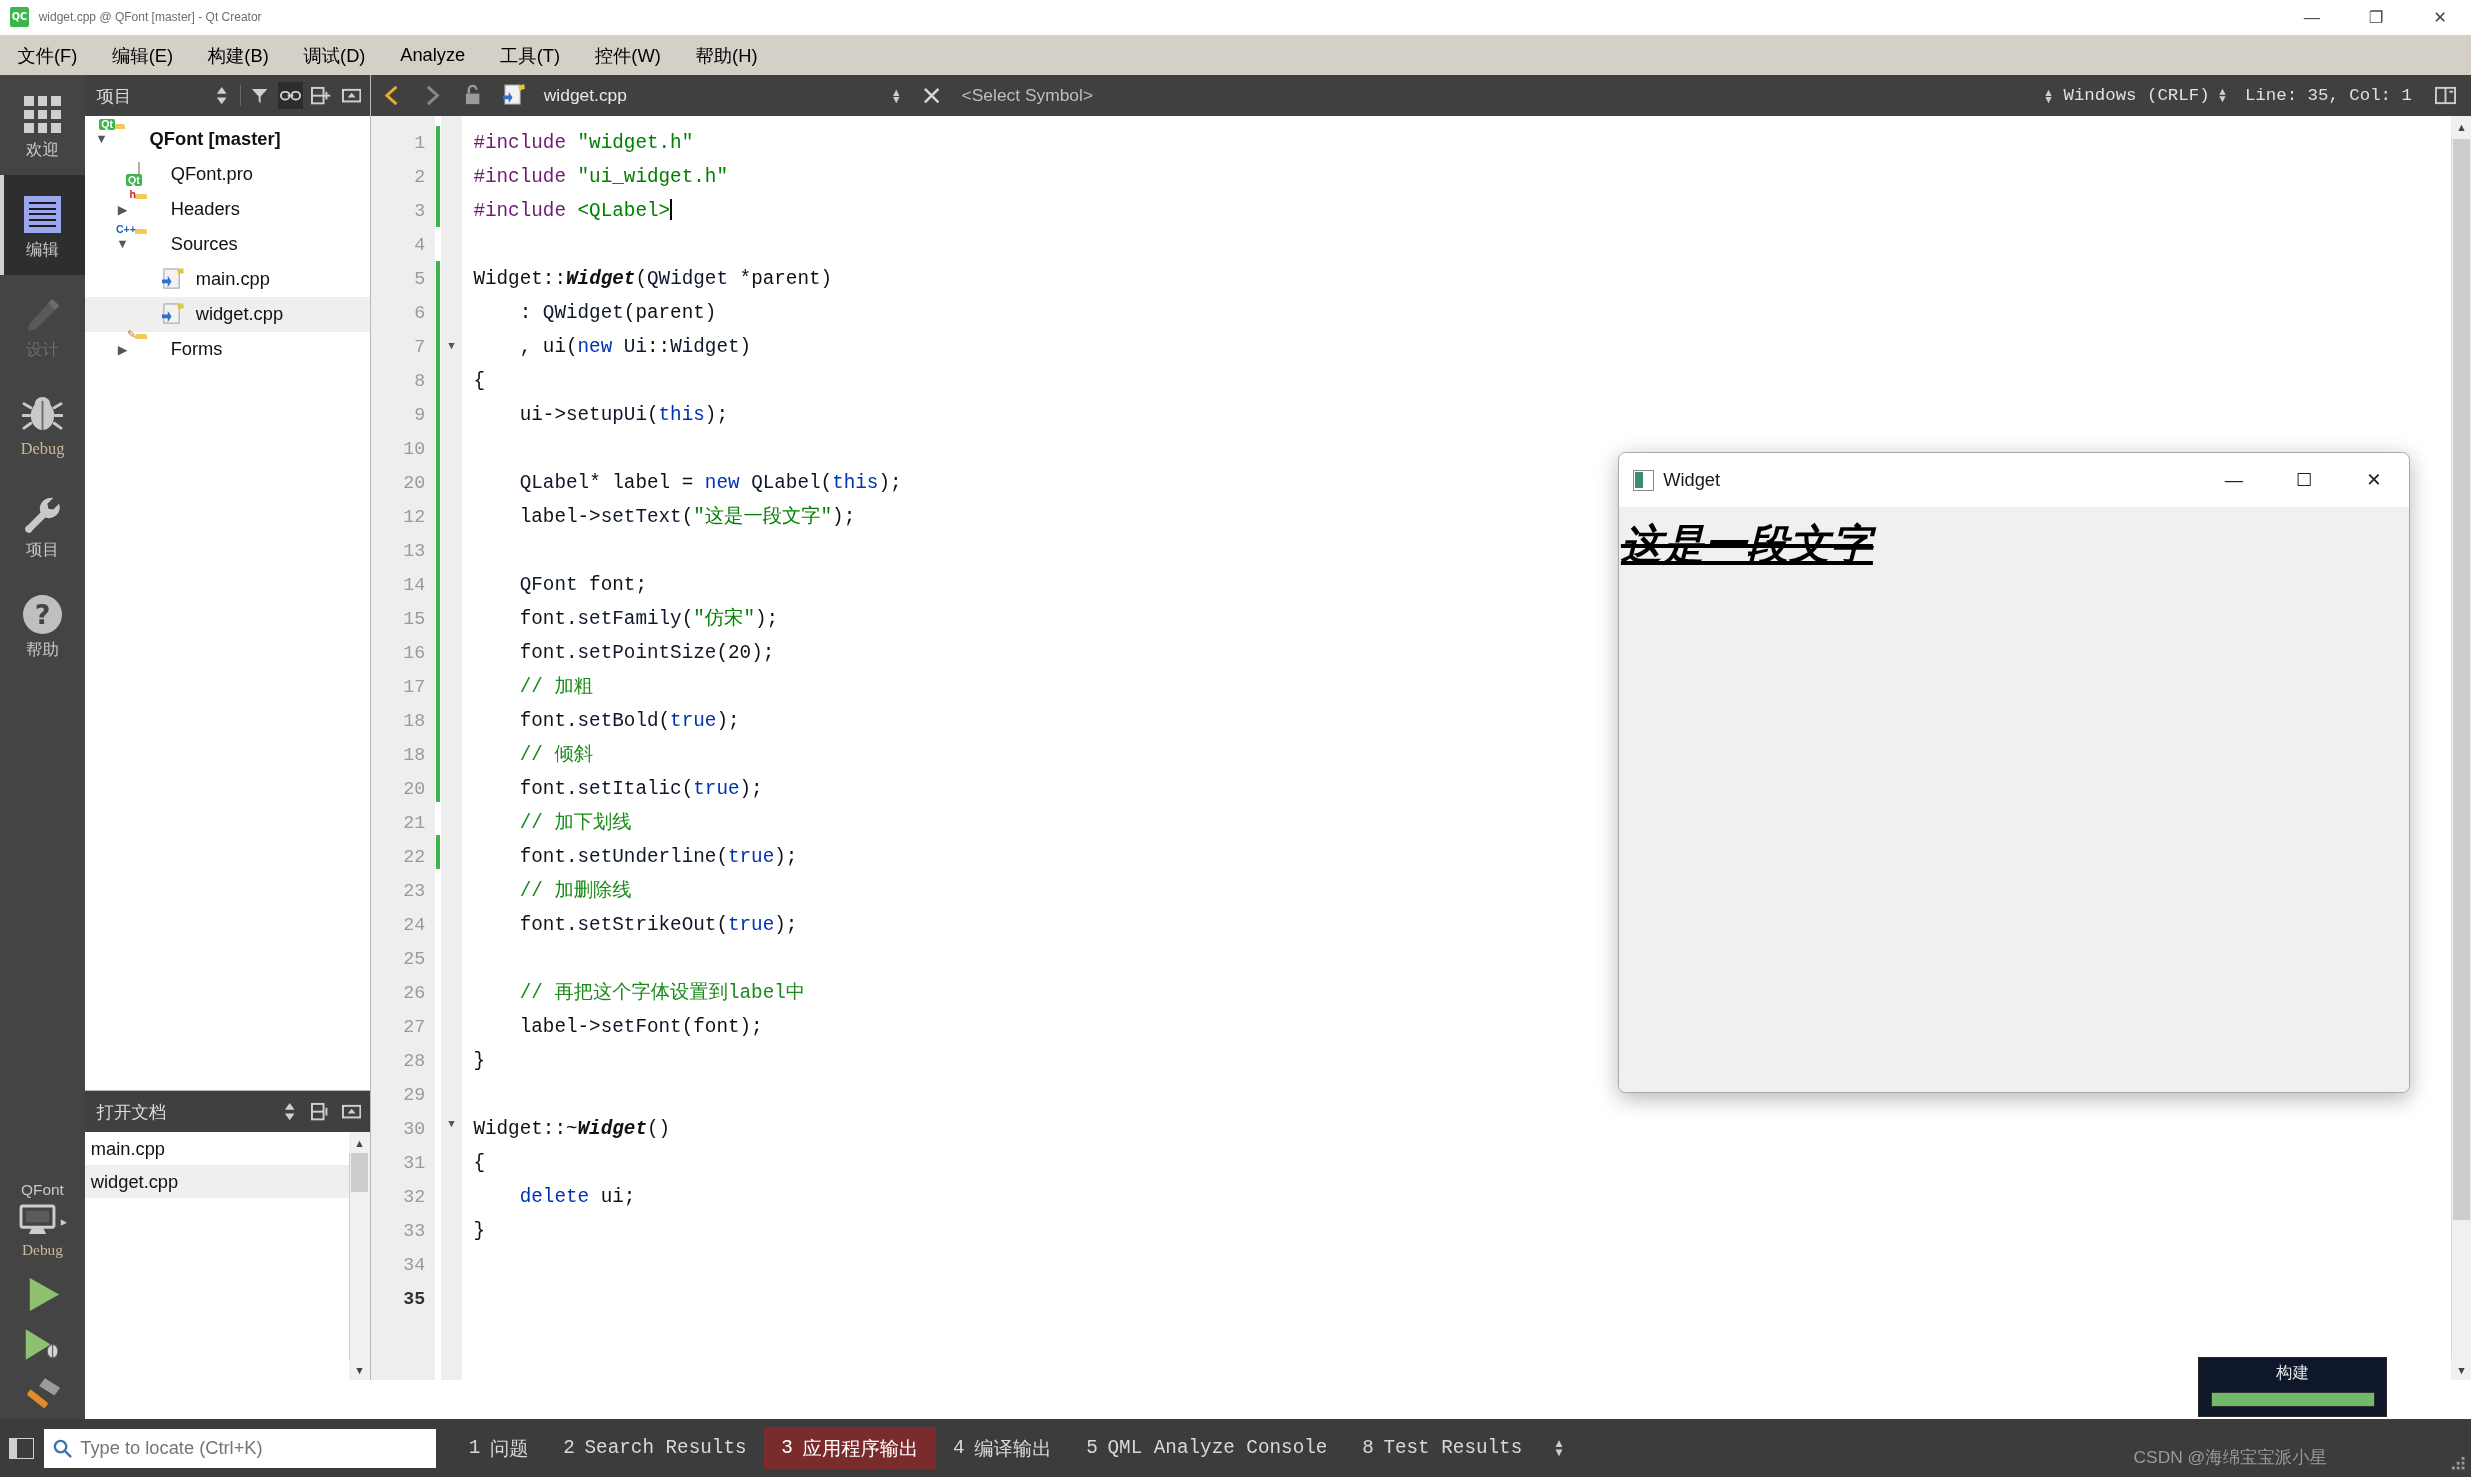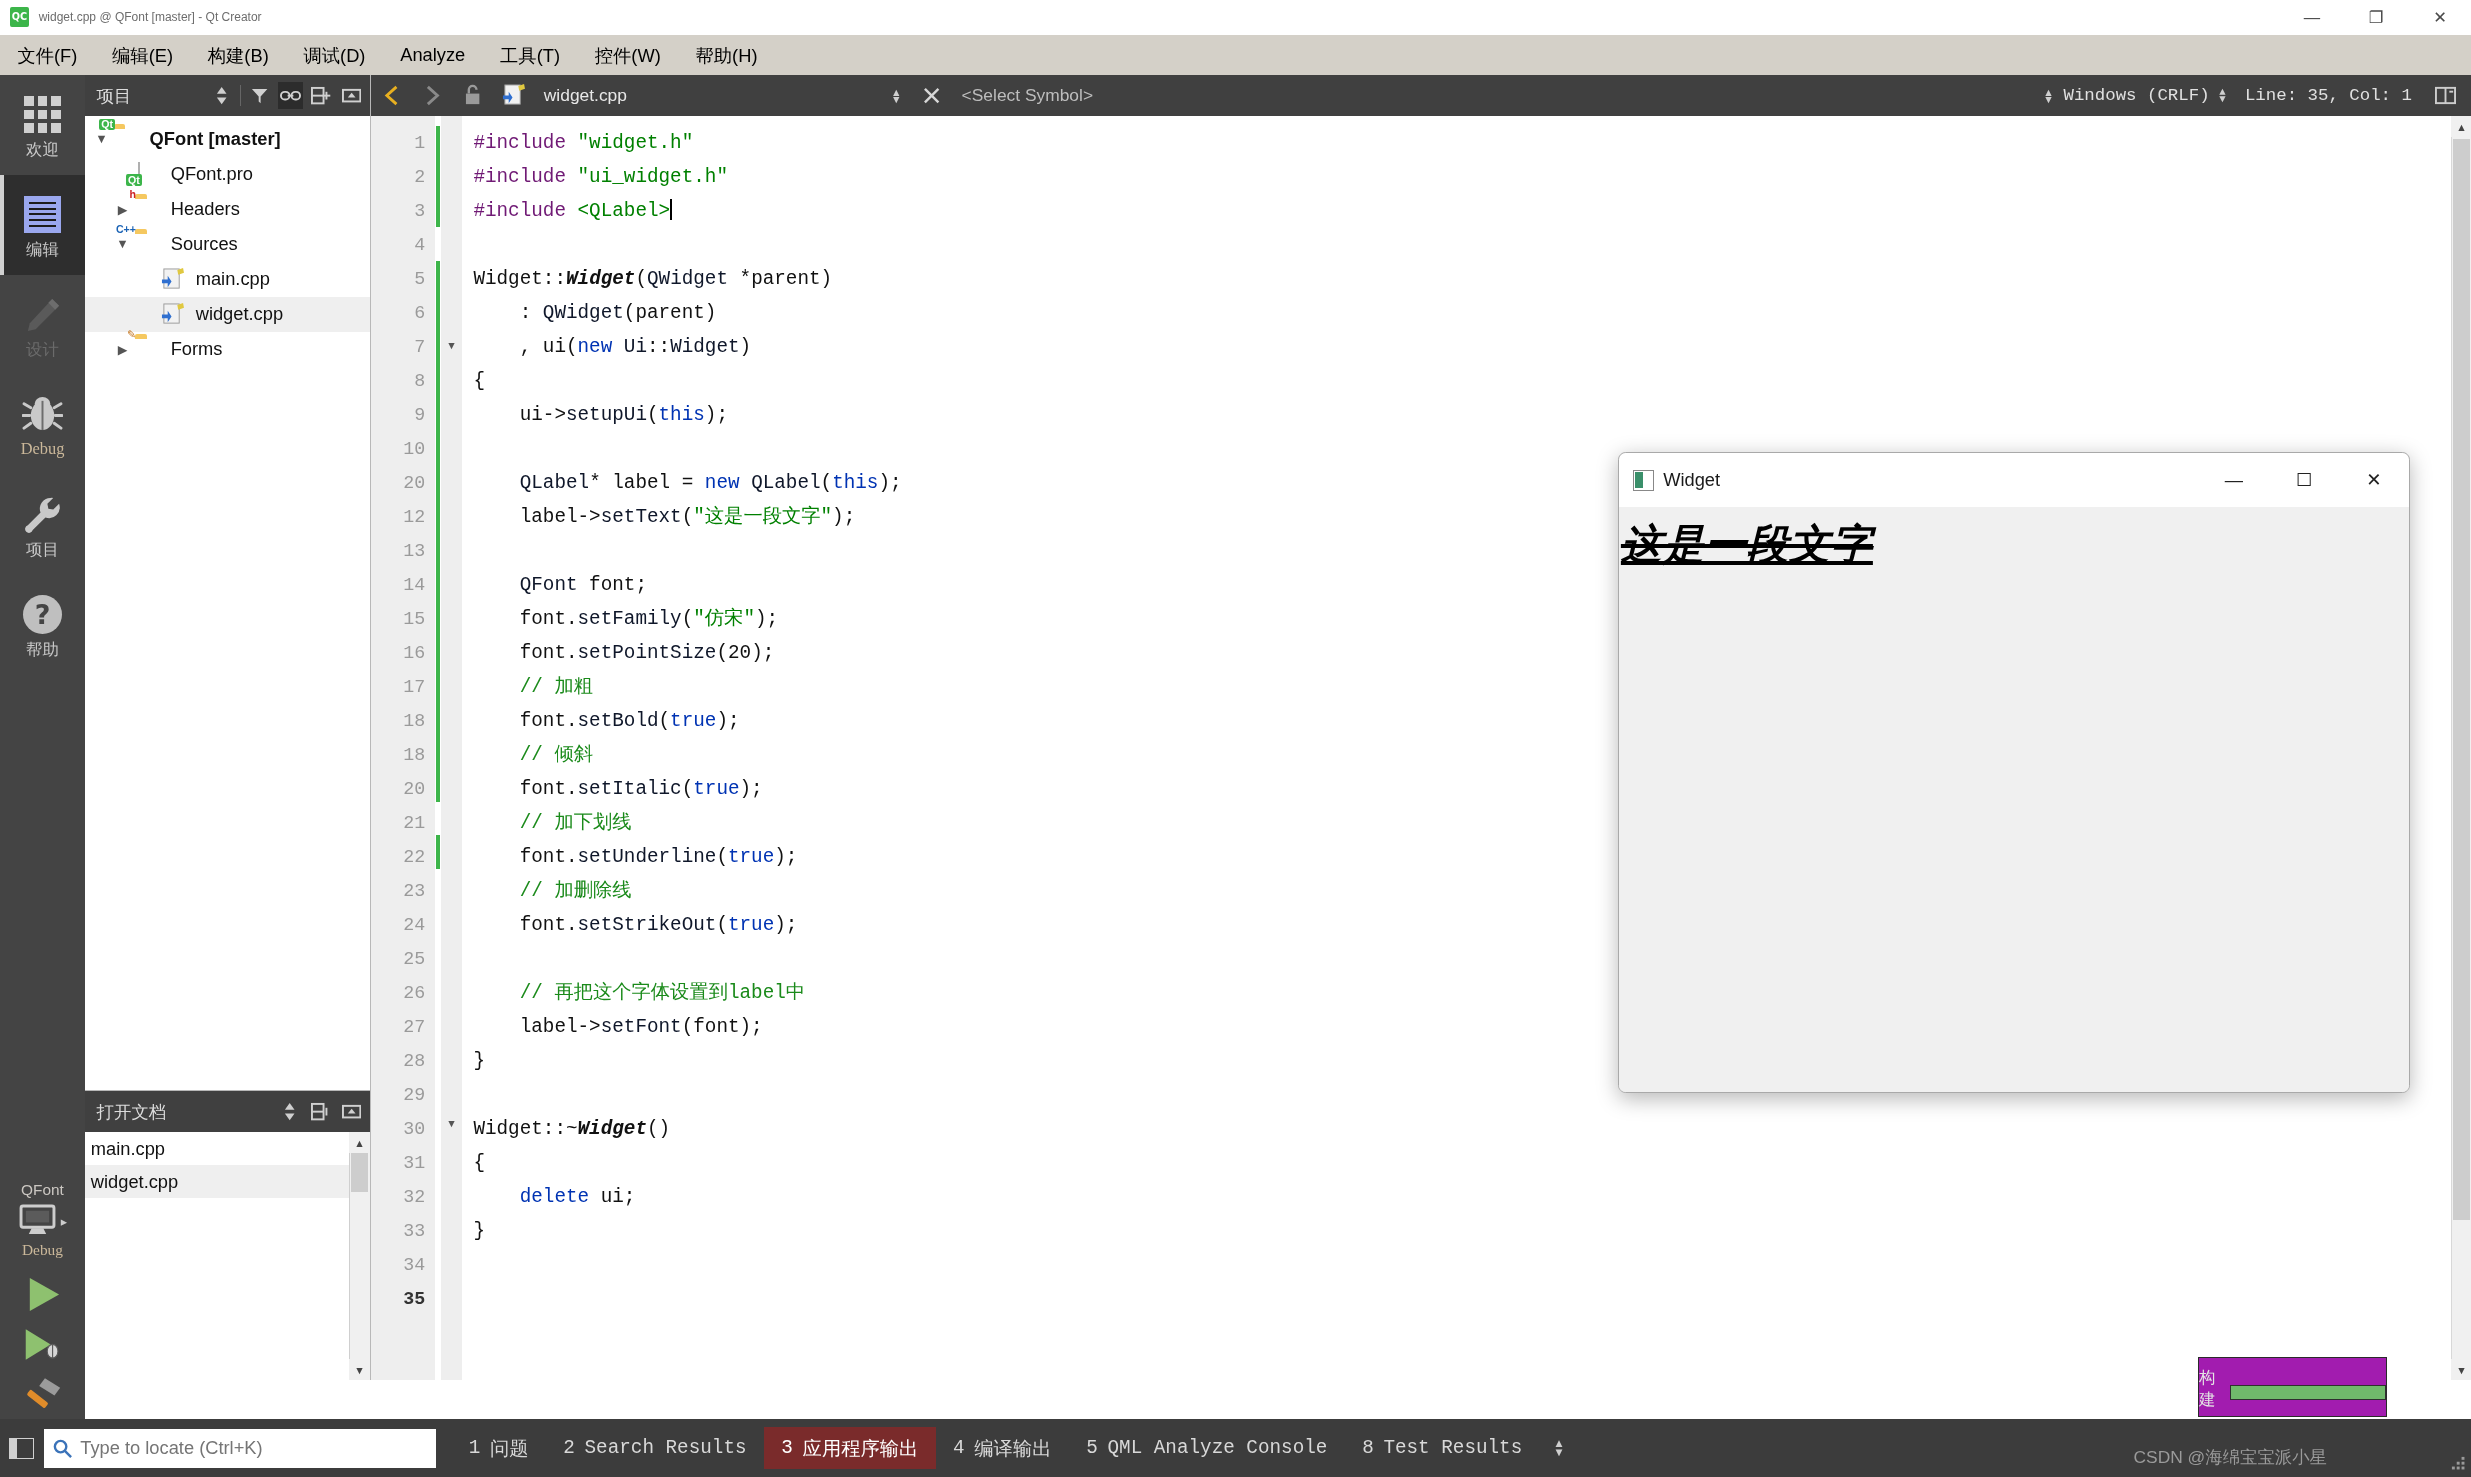--- a/index.html
+++ b/index.html
@@ -229,22 +229,22 @@
     position: absolute; left: 1.9px; top: 9.7px;
     font-family: "Liberation Serif", "DejaVu Serif", serif;
     font-size: 41px; font-style: italic; font-weight: bold;
     color: #000; text-decoration: underline line-through;
     white-space: nowrap; letter-spacing: 1px;
   }
 
   
   .buildpop {
     position: absolute; right: 85px; bottom: 60px; width: 189px; height: 60px;
-    background: #a21caf; border: 1px solid #2a2a2a;
-    display: flex; flex-direction: row; align-items: center; padding-top: 3.9px;
+    background: #0f172a; border: 1px solid #2a2a2a;
+    display: flex; flex-direction: column; align-items: center; padding-top: 3.9px;
   }
   .buildpop .bt { color: #e4e4e4; font-size: 16.4px; }
   .progress { width: 164px; height: 15.4px; background: #5c5c5c; margin-top: 7.7px;
     border: 1px solid #2f2f2f; position: relative; }
   .progress > i { position: absolute; left: 0; top: 0; height: 100%;
     background: #70b96b; display: block; }
 
   
   .statusbar {
     position: absolute; left: 0; bottom: 0; width: 2472px; height: 58px;

